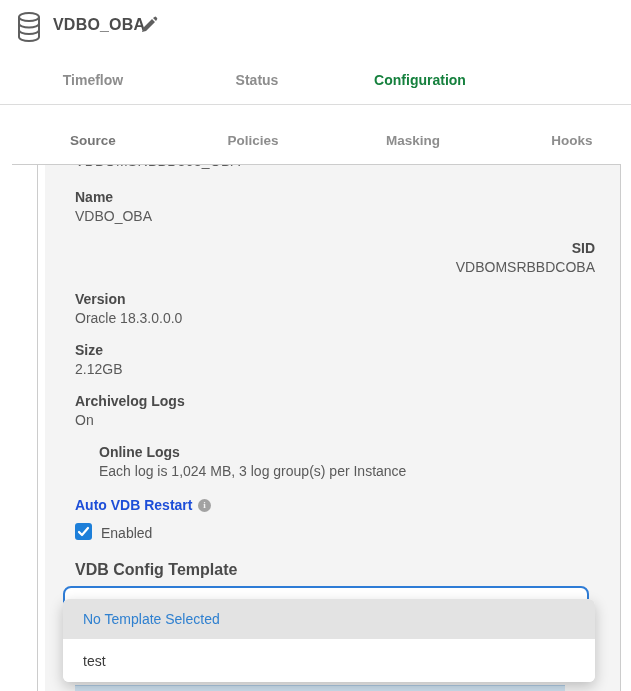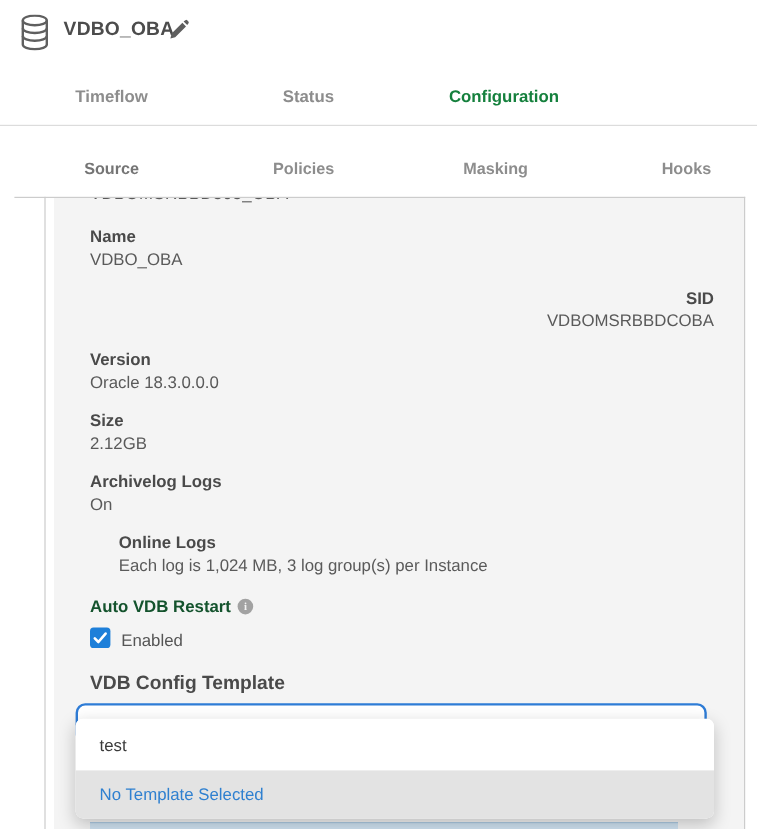--- a/index.html
+++ b/index.html
@@ -41,21 +41,21 @@
   .clipped-line span { display: block; margin-top: -12px; font-size: 14px; color: #5a5a5a; letter-spacing: .3px; }
 
   
   .field { position: absolute; left: 75px; width: 520px; }
   .field .flabel { font-size: 14px; font-weight: 700; color: #4a4a4a; line-height: 16px; }
   .field .fvalue { font-size: 14px; font-weight: 400; color: #5a5a5a; line-height: 16px; margin-top: 3px; }
   .f0 { top: 189px; } .f1 { top: 240px; text-align: right; } .f2 { top: 291px; }
   .f3 { top: 342px; } .f4 { top: 393px; } .f5 { top: 444px; margin-left: 24px; }
 
   
-  .restart-label { position: absolute; left: 75px; top: 497px; font-size: 14px; font-weight: 700; color: #14532d; }
+  .restart-label { position: absolute; left: 75px; top: 497px; font-size: 14px; font-weight: 700; color: #1d4ed8; }
   .info-icon { position: absolute; left: 198px; top: 499px; width: 13px; height: 13px; border-radius: 50%; background: #a2a2a2; color: #f4f4f4; font-size: 9px; font-weight: 700; text-align: center; line-height: 13px; font-family: "Liberation Serif", serif; cursor: pointer; }
   .checkbox { position: absolute; left: 75px; top: 523px; width: 17px; height: 17px; background: #1d7fd9; border-radius: 3px; cursor: pointer; }
   .checkbox svg { position: absolute; left: 2px; top: 2px; }
   .checkbox-label { position: absolute; left: 101px; top: 525px; font-size: 14px; color: #555; }
 
   
   .template-label { position: absolute; left: 75px; top: 561px; font-size: 16px; font-weight: 700; color: #4a4a4a; }
   .select-box { position: absolute; left: 63px; top: 586px; width: 526px; height: 34px; background: #fff; border: 2px solid #2e7cd6; border-radius: 8px; z-index: 1; cursor: pointer; }
 
   .dropdown-menu { position: absolute; left: 63px; top: 599px; width: 532px; height: 83px; background: #ffffff; border-radius: 6px; box-shadow: 0 5px 14px rgba(0,0,0,0.22); overflow: hidden; z-index: 2; }
@@ -138,17 +138,17 @@
   <svg width="13" height="13" viewBox="0 0 13 13">
     <path d="M2 7 L5 10 L11 3" stroke="#ffffff" stroke-width="2.2" fill="none" stroke-linecap="round" stroke-linejoin="round"></path>
   </svg>
 </div>
 <div class="checkbox-label">Enabled</div>
 
 <div class="template-label">VDB Config Template</div>
 <div class="select-box"></div>
 
 <div class="dropdown-menu">
+  <div class="option option-0">No Template Selected</div>
   <div class="option option-1">test</div>
-  <div class="option option-0">No Template Selected</div>
 </div>
 
 <div class="blue-bar"></div>
 
 </body></html>

